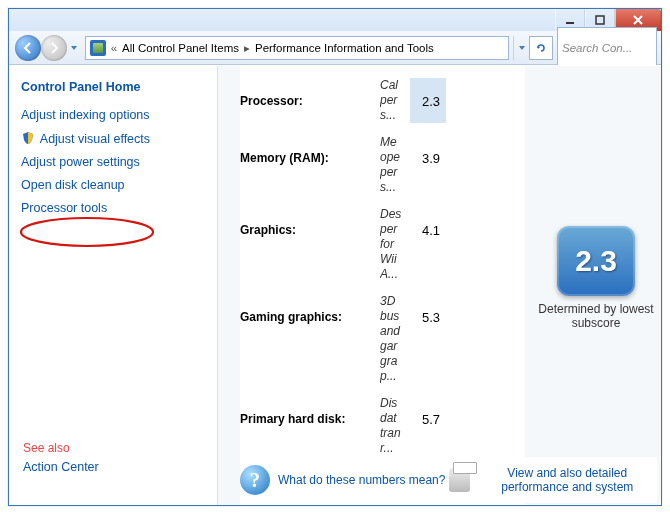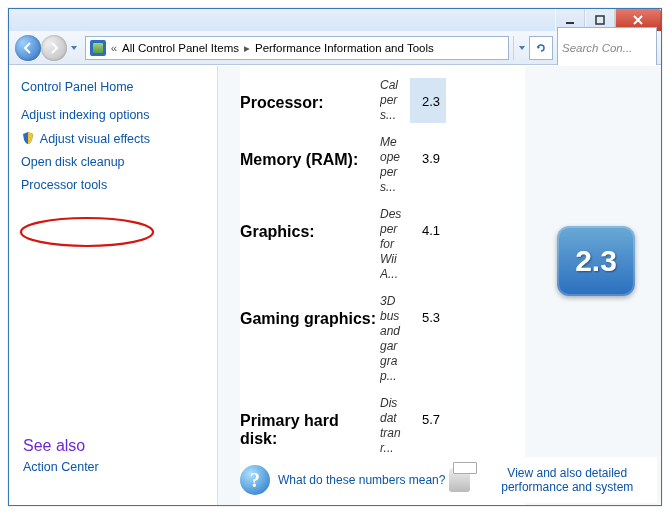--- a/index.html
+++ b/index.html
@@ -21,31 +21,31 @@
   .breadcrumbs { flex:1; height:24px; margin:0 4px; background:#fff; border:1px solid #9db6d4; display:flex; align-items:center; font-size:11.5px; color:#000; padding:0 4px; gap:2px; overflow:hidden; white-space:nowrap; }
   .crumb-icon { width:16px; height:16px; background:#2a6fbf; display:inline-block; border-radius:2px; position:relative; }
   .crumb-icon::after{content:"";position:absolute;inset:3px;background:linear-gradient(#a8d080,#5a9a40);border-radius:1px;}
   .crumb-sep { width:12px; text-align:center; color:#555; }
   .bc-dd { width:16px; height:24px; border-left:1px solid #c2d3e8; display:flex; align-items:center; justify-content:center; }
   .refresh { width:24px; height:24px; border:1px solid #9db6d4; background:#fff; display:flex; align-items:center; justify-content:center; color:#2a6fbf; }
   .search { width:100px; height:41px; border:1px solid #9db6d4; background:#fff; margin-left:4px; display:flex; align-items:center; padding:0 4px; font-size:11.5px; color:#888; font-style:italic; }
   
   .body { flex:1; display:flex; overflow:hidden; border-top:1px solid #fff; }
   .sidebar { width:208px; background:#fff; padding:14px 12px; font-size:12.5px; position:relative; }
-  .sidebar .home { color:#0b55a8; margin-bottom:14px; }
+  .sidebar .home { color:#0b55a8; margin-bottom:14px;font-weight:bold; }
   .sidebar .link { color:#0b55a8; margin:9px 0; cursor:pointer; }
   .sidebar .link .shield { display:inline-block; width:14px; height:14px; margin-right:2px; vertical-align:-2px; }
-  .sidebar .seealso { position:absolute; bottom:50px; left:14px; color:#6d28d9; font-size:16px; }
+  .sidebar .seealso { position:absolute; bottom:50px; left:14px; color:#ef4444; font-size:12px; }
   .sidebar .ac { position:absolute; bottom:22px; left:14px; color:#0b55a8;margin-top:20px; }
   .redcircle { position:absolute; top:148px; left:6px; pointer-events:none; }
   .divider { width:1px; background:#ddd; }
   .content { flex:1; background:#f5f8fb; display:flex; overflow:hidden; position:relative; }
   .table-area { flex:1; background:#fff; margin:0 6px 0 22px; padding-top:6px; overflow:hidden; }
   .row { display:flex; border:none; padding:6px 0;}
-  .row .label { width:140px; font-size:16px; font-weight:bold; color:#000; padding-top:16px;}
+  .row .label { width:140px; font-size:12px; font-weight:bold; color:#000; padding-top:16px;}
   .row .desc { width:30px; font-size:12px; color:#333; line-height:1.25; overflow:hidden;font-style:italic; }
   .row .score { width:36px; text-align:right; font-size:13px; color:#000; padding-top:16px; padding-right:6px;}
   .row.first .score { background:#d6e5f4; }
   .rightcol { width:130px; padding-top:160px; text-align:center; font-size:12px; color:#333; }
   .bigscore { width:78px; height:70px; margin:0 auto 6px; border-radius:12px; background: linear-gradient(#6aa9d6, #2a6fbf); display:flex; align-items:center; justify-content:center; color:#fff; font-size:30px; font-weight:bold; text-shadow:1px 1px 2px rgba(0,0,0,.4); box-shadow: 0 2px 5px rgba(0,0,0,.3), inset 0 0 0 2px rgba(255,255,255,.2); }
   .bottom-links { position:absolute; bottom:2px; left:22px; right:4px; height:46px; background:#fff; display:flex; align-items:center; font-size:12px; color:#0b55a8; }
   .bl-item { display:flex; align-items:center; gap:8px; width:50%; }
   .qicon { width:30px; height:30px; border-radius:50%; background:radial-gradient(circle at 35% 30%, #aee0ff, #1e72c4); color:#fff; display:flex; align-items:center; justify-content:center; font-weight:bold; font-size:20px; font-family:Georgia, serif;}
   .picon { width:30px; height:24px; background:linear-gradient(#eee,#bbb); border-radius:3px; position:relative;}
   .picon::before{content:"";position:absolute;top:-6px;left:4px;width:22px;height:10px;background:#fff;border:1px solid #aaa;border-radius:1px;}
@@ -124,20 +124,21 @@
       <div class="link">Adjust indexing options</div>
       <div class="link">
         <span class="shield">
           <svg width="14" height="14">
               <path d="M7 1 L12 3 L11 9 Q9 13 7 13 Q5 13 3 9 L2 3 Z" fill="#2a6fbf"></path>
               <path d="M7 1 L12 3 L11 9 Q9 13 7 13 Z" fill="#f2c233"></path>
             </svg>
         </span>
         <span>Adjust visual effects</span>
       </div>
+      <div class="link">Adjust power settings</div>
       <div class="link">Open disk cleanup</div>
       <div class="link">Processor tools</div>
 
       <svg class="redcircle" width="160" height="40">
         <ellipse cx="72" cy="18" rx="66" ry="14" fill="none" stroke="#d41510" stroke-width="2.2"></ellipse>
       </svg>
 
       <div class="seealso">See also</div>
       <div class="ac link">Action Center</div>
     </div>
@@ -168,20 +169,21 @@
         </div>
         <div class="row">
           <div class="label">Primary hard disk:</div>
           <div class="desc">Dis dat tran r...</div>
           <div class="score">5.7</div>
         </div>
       </div>
 
       <div class="rightcol">
         <div class="bigscore">2.3</div>
+        <div>Determined by lowest subscore</div>
       </div>
 
       <div class="bottom-links">
         <div class="bl-item">
           <div class="qicon">?</div>
           <a class="link-text">What do these numbers mean?</a>
         </div>
         <div class="bl-item">
           <div class="picon"></div>
           <a class="link-text">View and also detailed performance and system</a>

